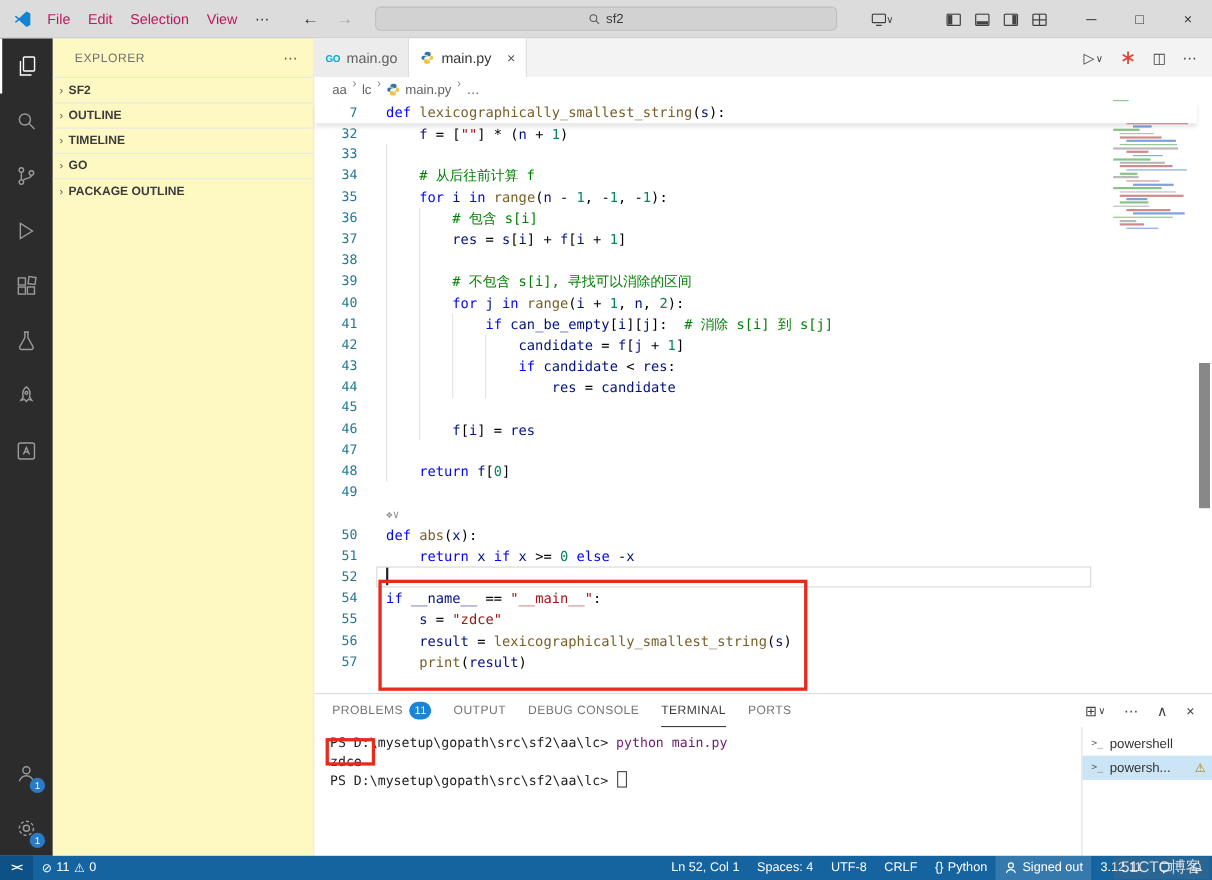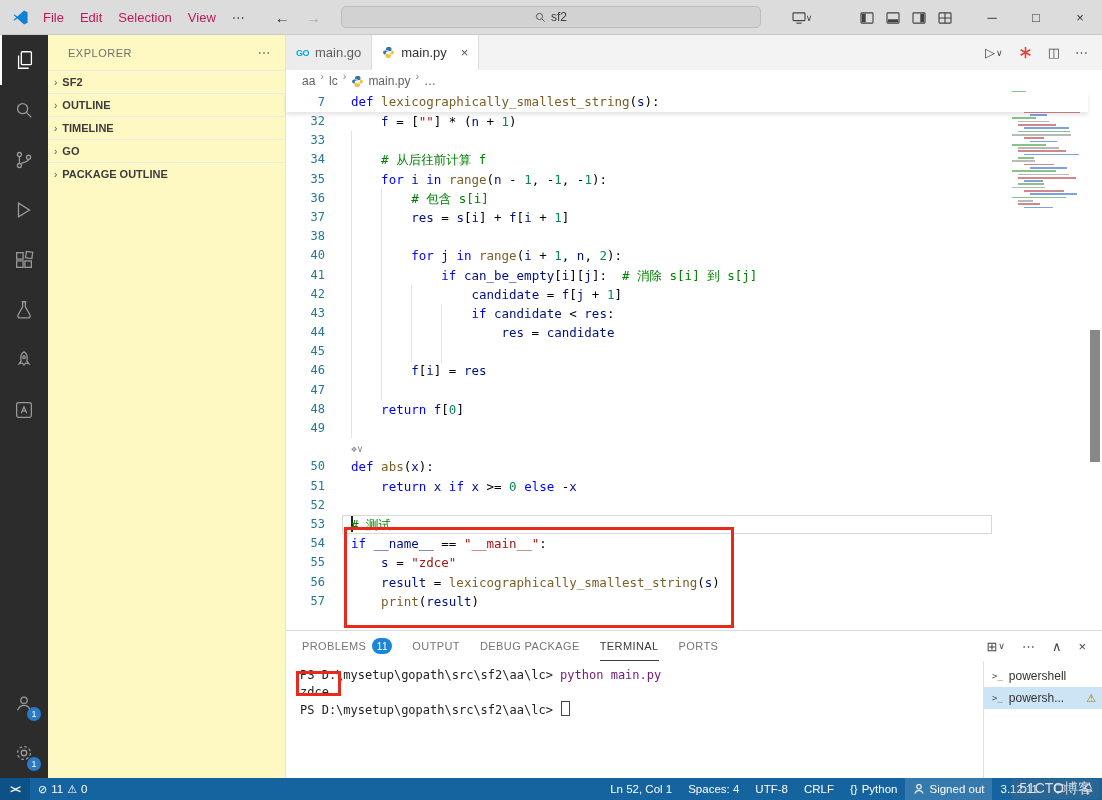--- a/index.html
+++ b/index.html
@@ -389,20 +389,24 @@
           </div>
           <div class="row">
             <div class="ln">37</div>
             <div class="lt"><span>        </span><span class="tk-v">res</span><span> = </span><span class="tk-v">s</span><span>[</span><span class="tk-v">i</span><span>] + </span><span class="tk-v">f</span><span>[</span><span class="tk-v">i</span><span> + </span><span class="tk-n">1</span><span>]</span></div>
           </div>
           <div class="row">
             <div class="ln">38</div>
             <div class="lt"></div>
           </div>
           <div class="row">
+            <div class="ln">39</div>
+            <div class="lt"><span>        </span><span class="tk-c"># 不包含 s[i], 寻找可以消除的区间</span></div>
+          </div>
+          <div class="row">
             <div class="ln">40</div>
             <div class="lt"><span>        </span><span class="tk-k">for</span><span> </span><span class="tk-v">j</span><span> </span><span class="tk-k">in</span><span> </span><span class="tk-f">range</span><span>(</span><span class="tk-v">i</span><span> + </span><span class="tk-n">1</span><span>, </span><span class="tk-v">n</span><span>, </span><span class="tk-n">2</span><span>):</span></div>
           </div>
           <div class="row">
             <div class="ln">41</div>
             <div class="lt"><span>            </span><span class="tk-k">if</span><span> </span><span class="tk-v">can_be_empty</span><span>[</span><span class="tk-v">i</span><span>][</span><span class="tk-v">j</span><span>]:  </span><span class="tk-c"># 消除 s[i] 到 s[j]</span></div>
           </div>
           <div class="row">
             <div class="ln">42</div>
             <div class="lt"><span>                </span><span class="tk-v">candidate</span><span> = </span><span class="tk-v">f</span><span>[</span><span class="tk-v">j</span><span> + </span><span class="tk-n">1</span><span>]</span></div>
@@ -443,24 +447,20 @@
             <div class="ln">50</div>
             <div class="lt"><span class="tk-k">def</span><span> </span><span class="tk-f">abs</span><span>(</span><span class="tk-v">x</span><span>):</span></div>
           </div>
           <div class="row">
             <div class="ln">51</div>
             <div class="lt"><span>    </span><span class="tk-k">return</span><span> </span><span class="tk-v">x</span><span> </span><span class="tk-k">if</span><span> </span><span class="tk-v">x</span><span> &gt;= </span><span class="tk-n">0</span><span> </span><span class="tk-k">else</span><span> -</span><span class="tk-v">x</span></div>
           </div>
           <div class="row">
             <div class="ln">52</div>
             <div class="lt"></div>
-          </div>
-          <div class="row">
-            <div class="ln">53</div>
-            <div class="lt"><span class="tk-c"># 测试</span></div>
           </div>
           <div class="row">
             <div class="ln">54</div>
             <div class="lt"><span class="tk-k">if</span><span> </span><span class="tk-v">__name__</span><span> == </span><span class="tk-s">"__main__"</span><span>:</span></div>
           </div>
           <div class="row">
             <div class="ln">55</div>
             <div class="lt"><span>    </span><span class="tk-v">s</span><span> = </span><span class="tk-s">"zdce"</span></div>
           </div>
           <div class="row">
@@ -518,21 +518,21 @@
       <div class="panel-header">
         <span style="display:flex;align-items:stretch;height:30px;">
             <div class="ptab">
               <span>PROBLEMS</span>
               <span class="pbadge">11</span>
             </div>
             <div class="ptab">
               <span>OUTPUT</span>
             </div>
             <div class="ptab">
-              <span>DEBUG PACKAGE</span>
+              <span>DEBUG CONSOLE</span>
             </div>
             <div class="ptab active">
               <span>TERMINAL</span>
             </div>
             <div class="ptab">
               <span>PORTS</span>
             </div>
           </span>
         <div class="panel-actions">
           <span style="display:flex;align-items:center;gap:1px;">

